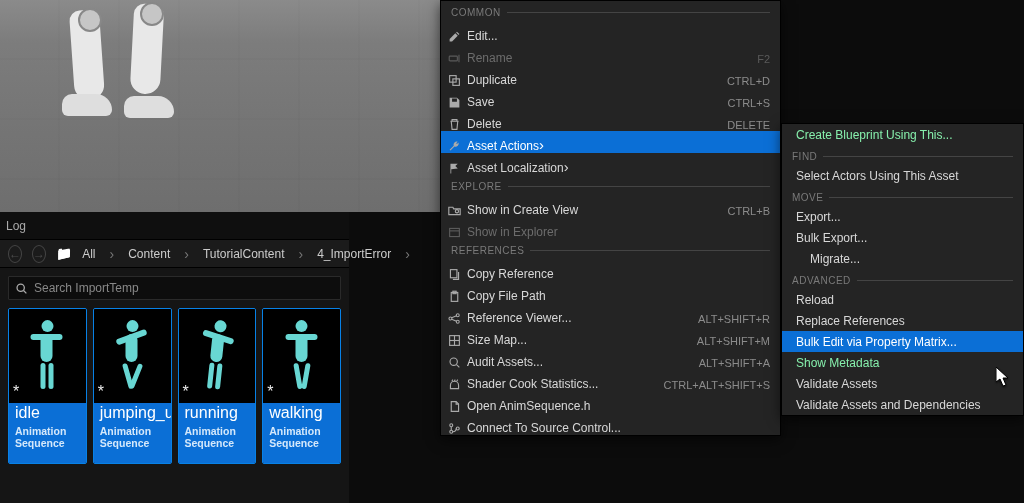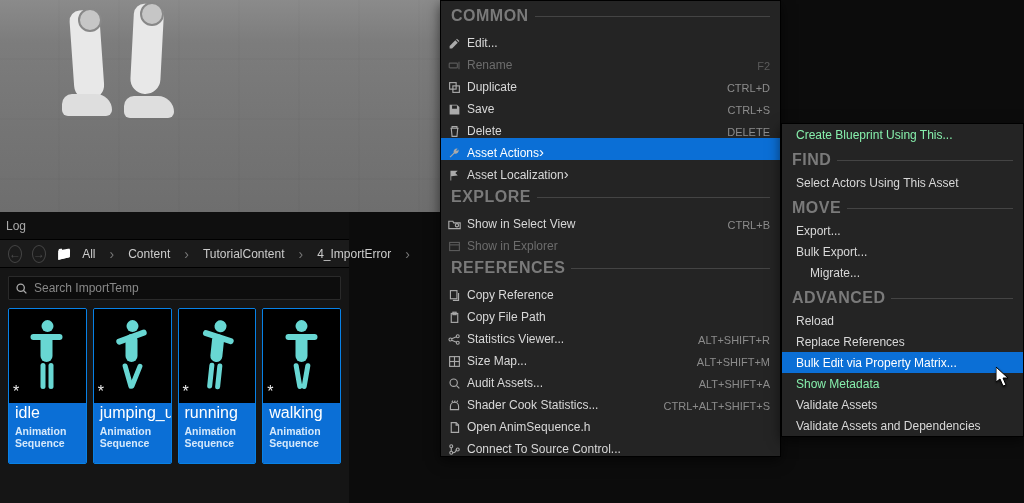--- a/index.html
+++ b/index.html
@@ -42,21 +42,21 @@
 .m-leg { width:5px; height:26px; background:#68d7d3; border-radius:3px; }
 .pose-jump .m-arms { transform:rotate(-20deg); } .pose-jump .m-leg:first-child{ transform:rotate(-16deg);} .pose-jump .m-leg:last-child{ transform:rotate(22deg);}
 .pose-run .m-arms { transform:rotate(12deg);} .pose-run { transform:translate(-50%,-52%) rotate(6deg);}
 .pose-walk .m-leg:first-child{ transform:rotate(-10deg);} .pose-walk .m-leg:last-child{ transform:rotate(10deg);}
 .star { position:absolute; left:4px; bottom:2px; color:#eee; font-size:16px; }
 .asset-label { background:#0b6fd6; color:#fff; height:20px; line-height:20px; padding:0 6px; font-size:16px; white-space:nowrap; overflow:hidden; }
 .asset-type { background:#0b6fd6; color:#d4e8fb; font-size:10.5px; padding:2px 6px 14px;font-weight:bold; }
 
 
 .menu { position:absolute; left:440px; top:0; width:341px; background:#242424; border:1px solid #000; box-shadow:0 4px 12px rgba(0,0,0,.6); }
-.section { color:#7a7a7a; font-size:16px; letter-spacing:.5px; padding:6px 10px 3px; display:flex; align-items:center; gap:6px;font-weight:bold; }
+.section { color:#7a7a7a; font-size:10px; letter-spacing:.5px; padding:6px 10px 3px; display:flex; align-items:center; gap:6px; }
 .section::after { content:""; flex:1; height:1px; background:#444; }
 .mi { display:flex; align-items:flex-end; height:22px; padding:0 10px 0 26px; position:relative; color:#d8d8d8; }
 .mi.disabled { color:#6c6c6c; }
 .mi .sc { margin-left:auto; color:#8c8c8c; font-size:11px; }
 .mi.disabled .sc { color:#5a5a5a;margin-top:44px; }
 .mi.highlight { background:#0b6fd6; color:#fff; }
 .mi .arrow::before { content:"›"; font-size:15px; margin-left:auto; }
 .ico { position:absolute; left:6px; width:14px; height:14px; display:flex; align-items:center; justify-content:center; color:#aaa; }
 .mi.disabled .ico { color:#5a5a5a; }
 .ico svg { width:13px; height:13px; display:block; }
@@ -251,21 +251,21 @@
     </div>
 
   <div class="section">EXPLORE</div>
   <div class="mi">
       <span class="ico">
         <svg viewBox="0 0 16 16" fill="none" stroke="currentColor" stroke-width="1.4">
           <path d="M1 4h5l1 2h8v7H1z"></path>
           <circle cx="11" cy="9" r="2"></circle>
         </svg>
       </span>
-      <span>Show in Select View</span>
+      <span>Show in Create View</span>
       <span class="sc">CTRL+B</span>
     </div>
   <div class="mi disabled">
       <span class="ico">
         <svg viewBox="0 0 16 16" fill="none" stroke="currentColor" stroke-width="1.4">
           <rect x="2" y="3" width="12" height="10"></rect>
           <line x1="2" y1="6" x2="14" y2="6"></line>
         </svg>
       </span>
       <span>Show in Explorer</span>
@@ -292,21 +292,21 @@
     </div>
   <div class="mi">
       <span class="ico">
         <svg viewBox="0 0 16 16" fill="none" stroke="currentColor" stroke-width="1.3">
           <circle cx="3" cy="8" r="1.8"></circle>
           <circle cx="12" cy="4" r="1.8"></circle>
           <circle cx="12" cy="12" r="1.8"></circle>
           <path d="M4.5 7l6-2.5M4.5 9l6 2.5"></path>
         </svg>
       </span>
-      <span>Statistics Viewer...</span>
+      <span>Reference Viewer...</span>
       <span class="sc">ALT+SHIFT+R</span>
     </div>
   <div class="mi">
       <span class="ico">
         <svg viewBox="0 0 16 16" fill="none" stroke="currentColor" stroke-width="1.4">
           <rect x="2" y="2" width="12" height="12"></rect>
           <line x1="8" y1="2" x2="8" y2="14"></line>
           <line x1="2" y1="8" x2="14" y2="8"></line>
         </svg>
       </span>

